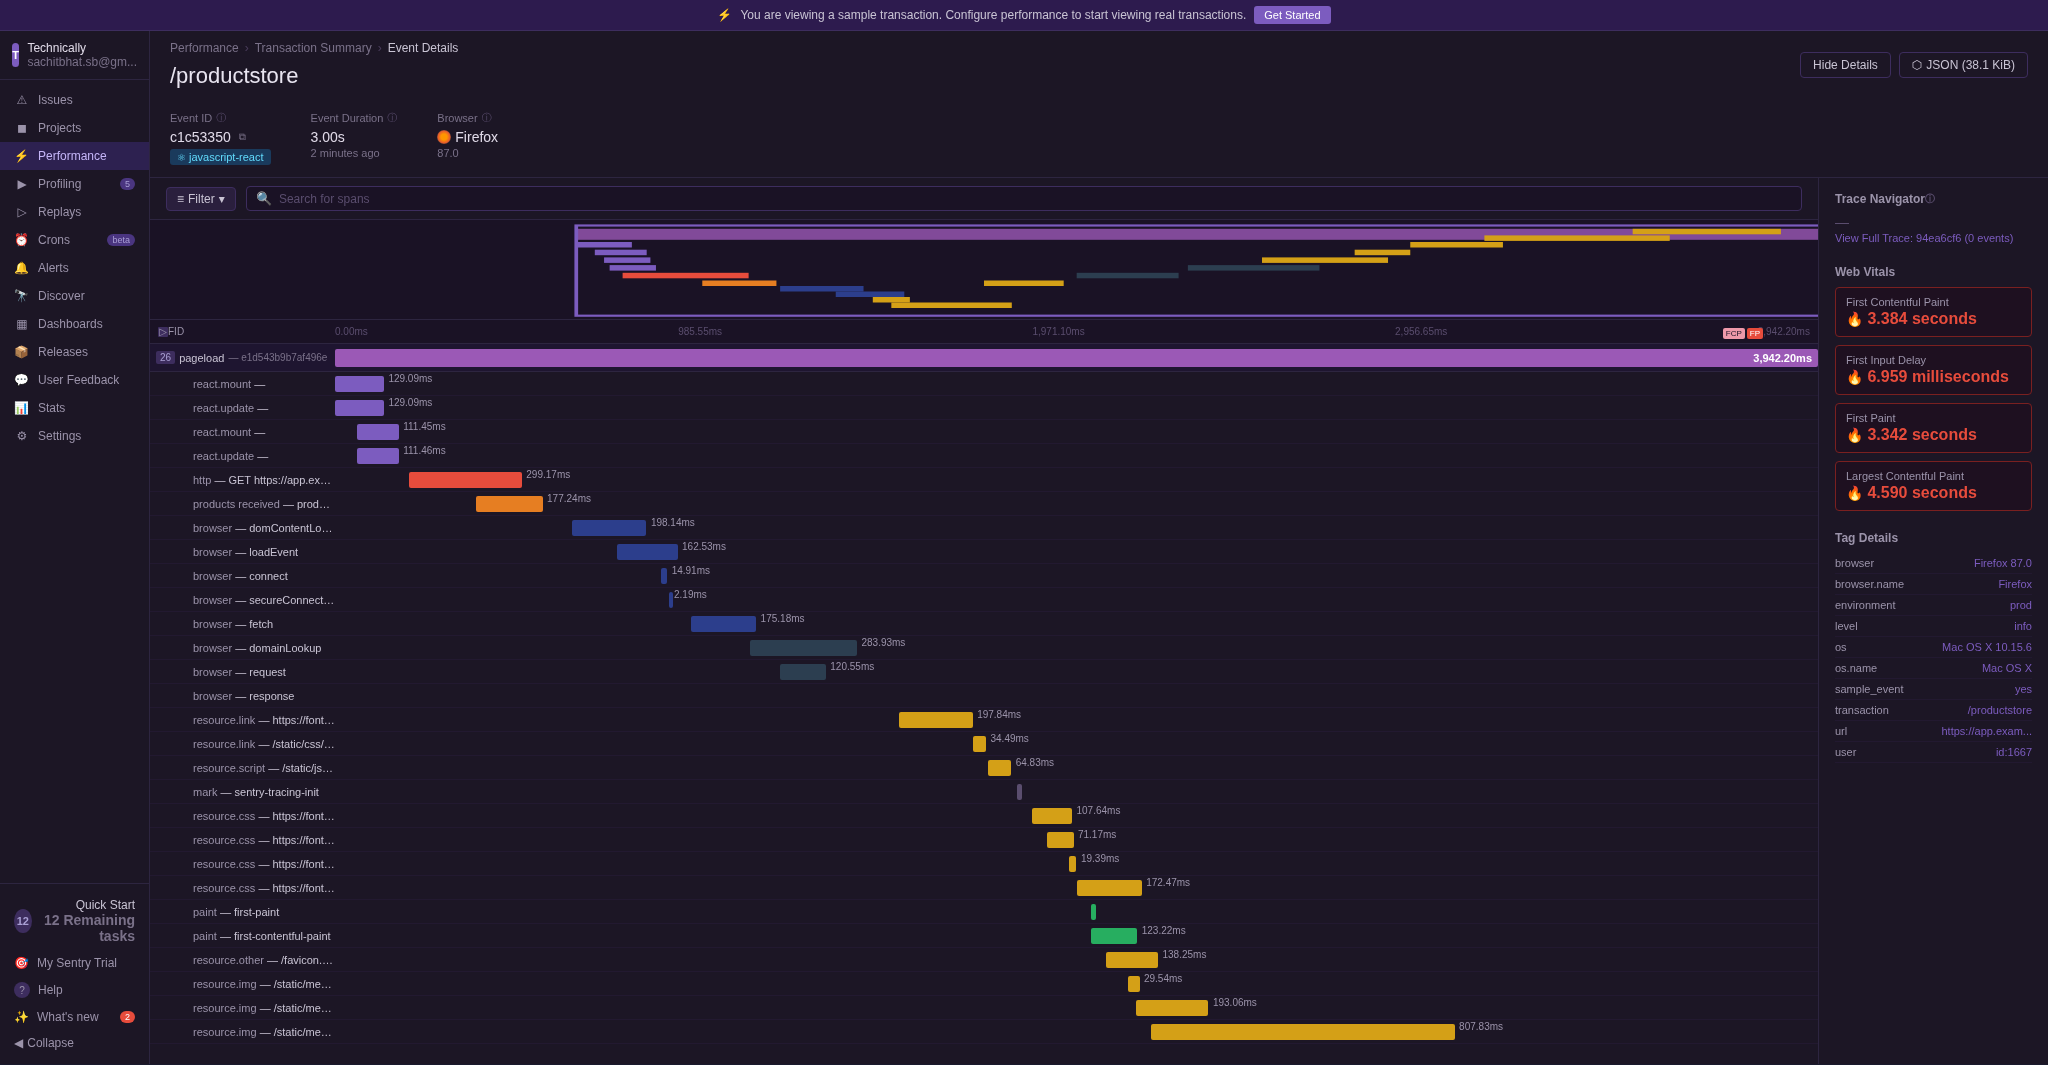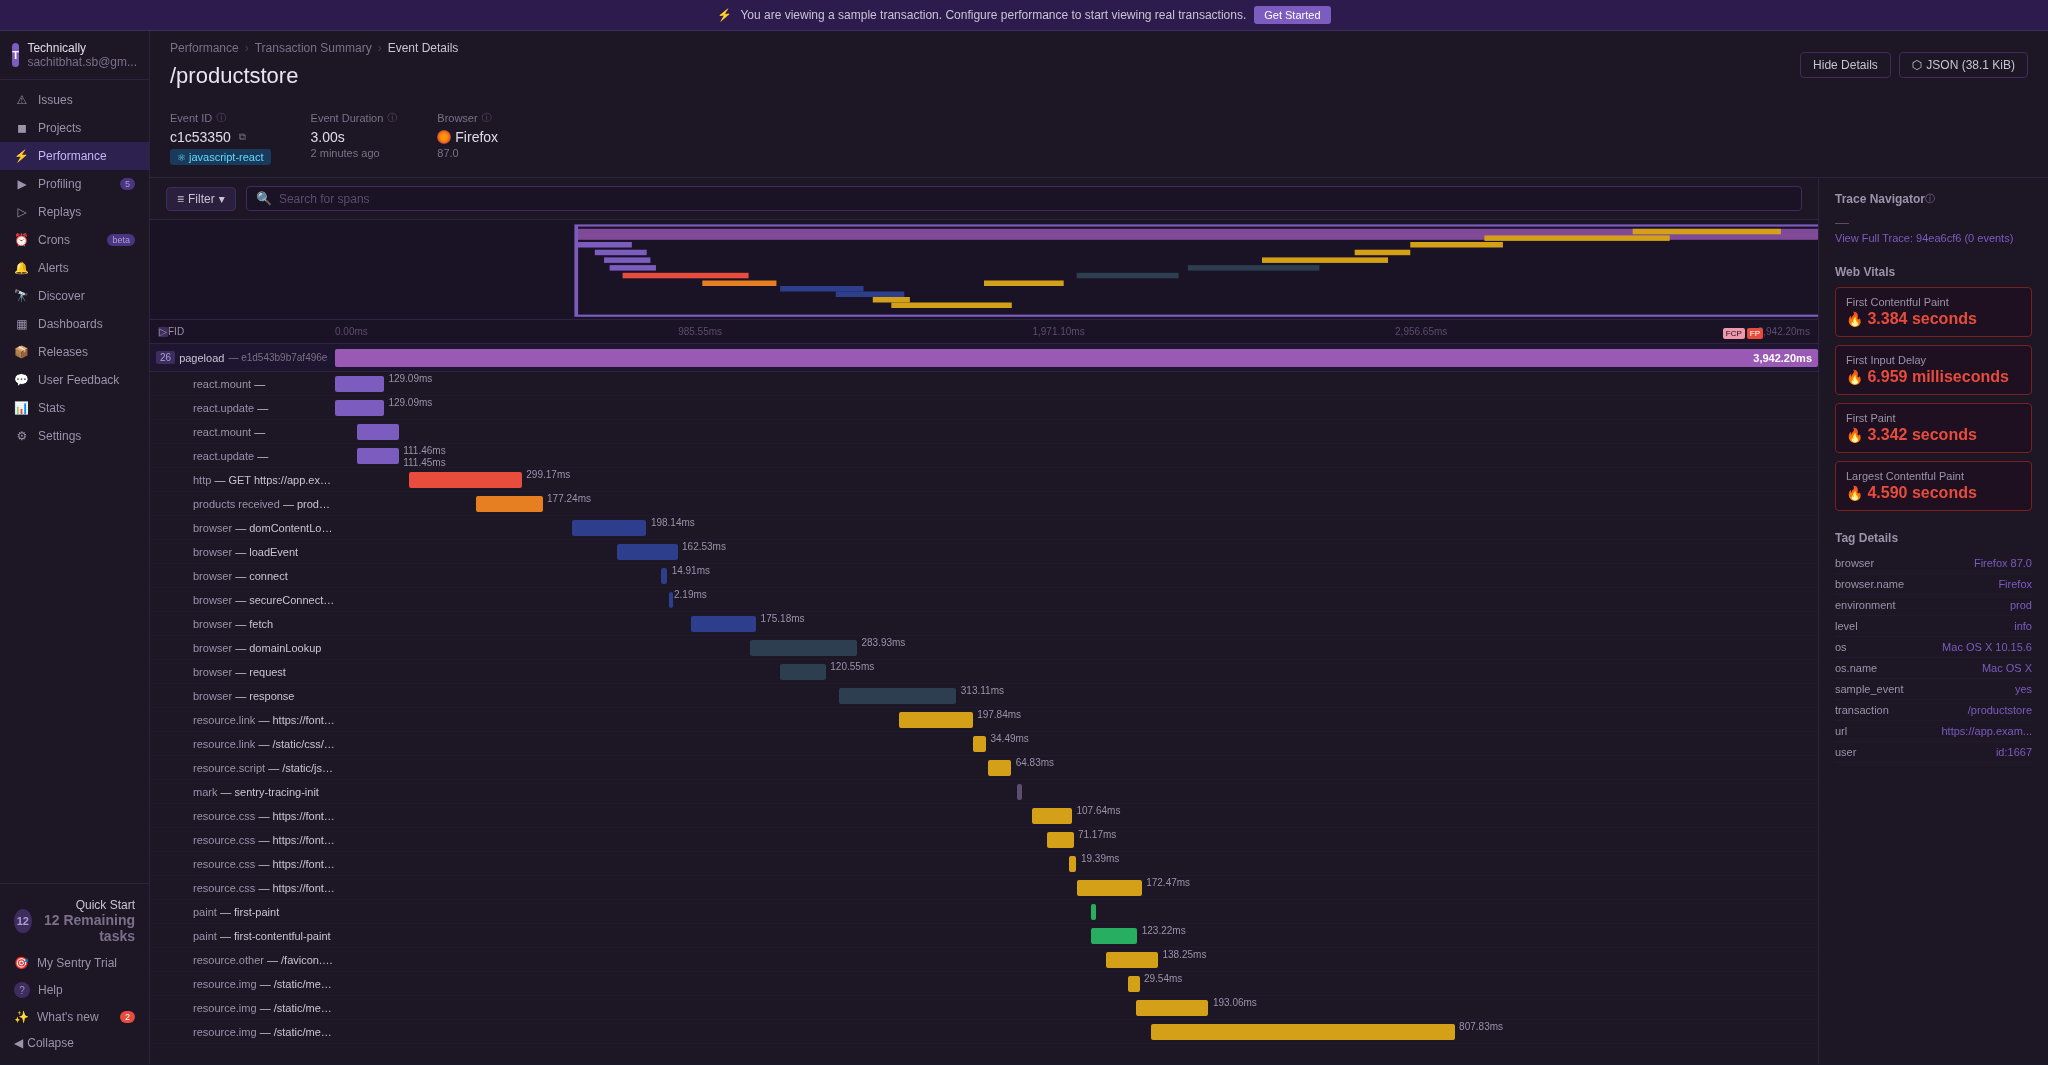--- a/index.html
+++ b/index.html
@@ -594,21 +594,21 @@
                   <span class="span-duration" style="left: 3.6%;">129.09ms</span>
                   <div class="span-bar" style="left: 0%; width: 3.3%; background-color: rgb(124, 92, 191);"></div>
                 </div>
               </div>
               <div class="span-row">
                 <div class="span-left">
                   <div style="width: 12px;"></div>
                   <span class="span-name"><span class="op" style="color:#9b93aa">react.mount</span><span class="desc" style="color:#c9c4d4"> — <shoppingcart></shoppingcart></span></span>
                 </div>
                 <div class="span-right">
-                  <span class="span-duration" style="left: 4.6%; margin-top: 36px;">111.45ms</span>
+                  <span class="span-duration" style="left: 4.6%;">111.45ms</span>
                   <div class="span-bar" style="left: 1.5%; width: 2.8%; background-color: rgb(124, 92, 191);"></div>
                 </div>
               </div>
               <div class="span-row">
                 <div class="span-left">
                   <div style="width: 12px;"></div>
                   <span class="span-name"><span class="op" style="color:#9b93aa">react.update</span><span class="desc" style="color:#c9c4d4"> — <shoppingcart></shoppingcart></span></span>
                 </div>
                 <div class="span-right">
                   <span class="span-duration" style="left: 4.6%;">111.46ms</span>
@@ -702,24 +702,20 @@
                 </div>
                 <div class="span-right">
                   <span class="span-duration" style="left: 33.4%;">120.55ms</span>
                   <div class="span-bar" style="left: 30%; width: 3.1%; background-color: rgb(44, 62, 80);"></div>
                 </div>
               </div>
               <div class="span-row">
                 <div class="span-left">
                   <div style="width: 12px;"></div>
                   <span class="span-name"><span class="op" style="color:#9b93aa">browser</span><span class="desc" style="color:#c9c4d4"> — response</span></span>
-                </div>
-                <div class="span-right">
-                  <span class="span-duration" style="left: 42.2%;">313.11ms</span>
-                  <div class="span-bar" style="left: 34%; width: 7.9%; background-color: rgb(44, 62, 80);"></div>
                 </div>
               </div>
               <div class="span-row">
                 <div class="span-left">
                   <div style="width: 12px;"></div>
                   <span class="span-name"><span class="op" style="color:#9b93aa">resource.link</span><span class="desc" style="color:#c9c4d4"> — https://fonts.googleapis.com/css?family=Karla:400,700</span></span>
                 </div>
                 <div class="span-right">
                   <span class="span-duration" style="left: 43.3%;">197.84ms</span>
                   <div class="span-bar" style="left: 38%; width: 5%; background-color: rgb(212, 160, 23);"></div>

